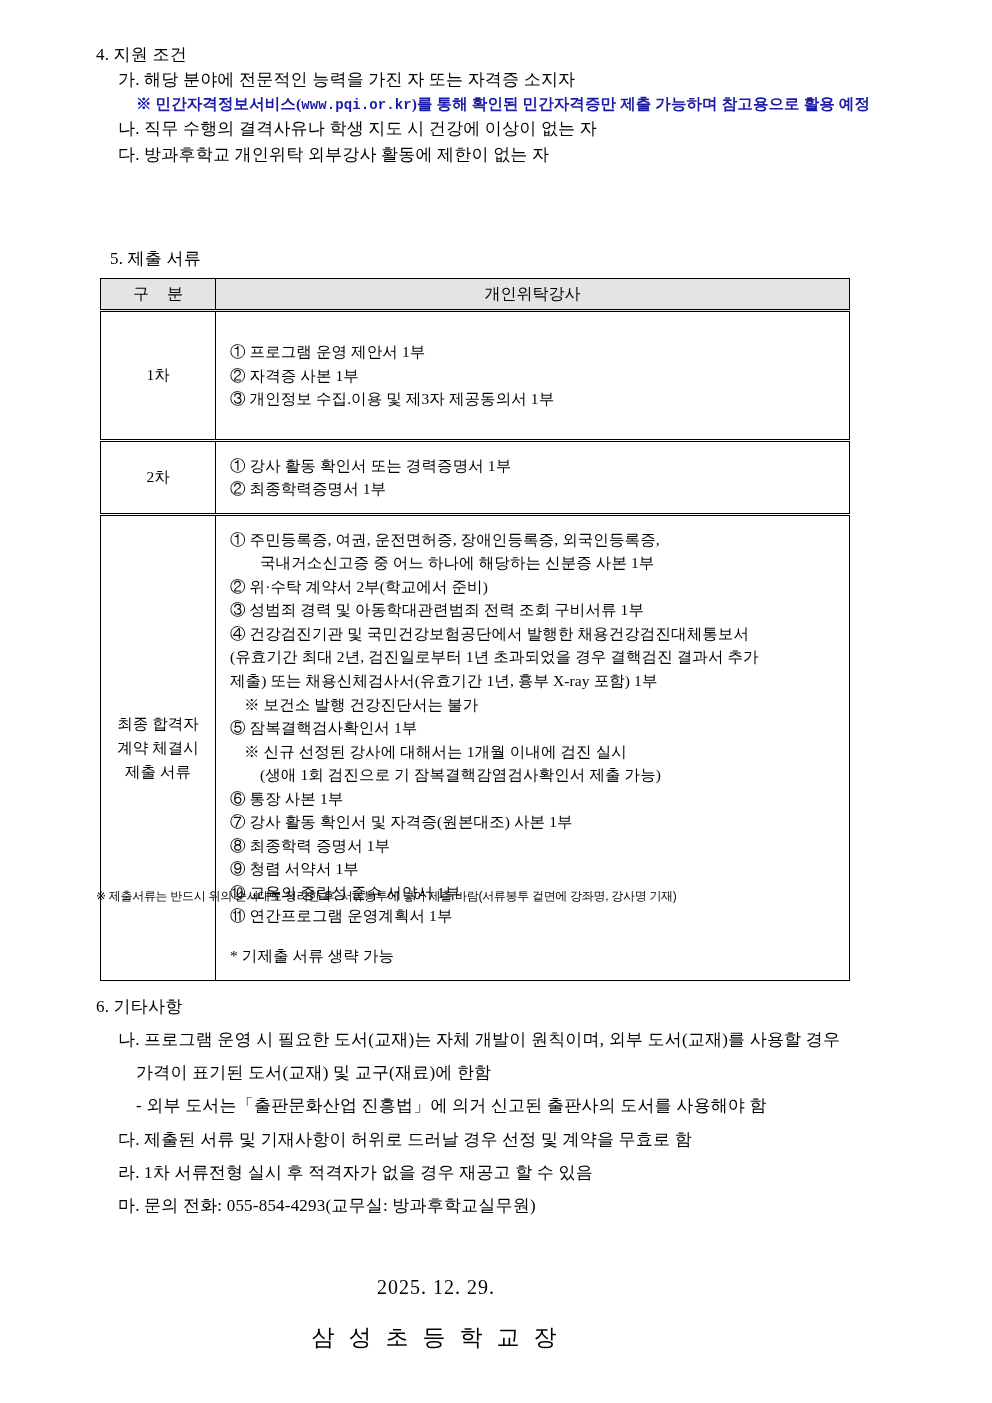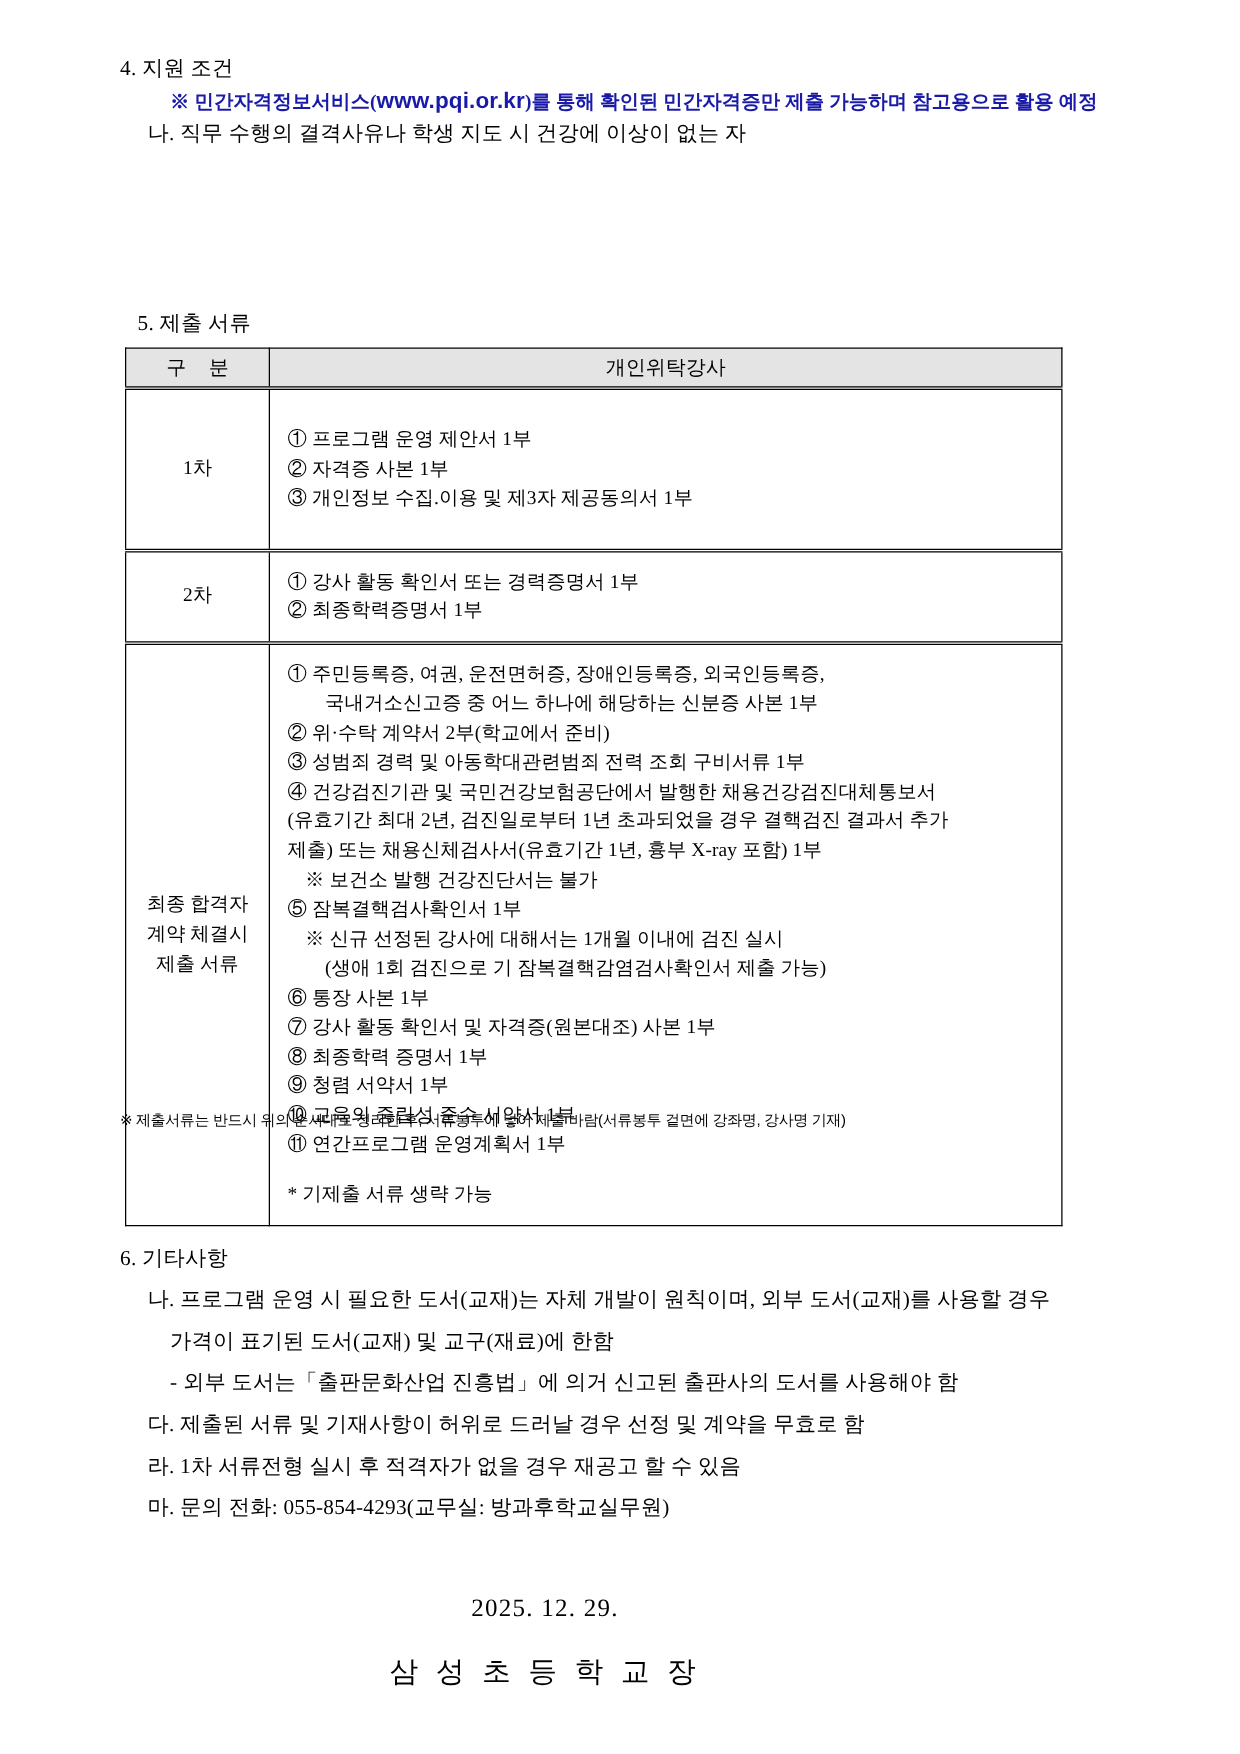--- a/index.html
+++ b/index.html
@@ -34,22 +34,22 @@
     letter-spacing: 0.2px;
   }
   .lvl2 {
     font-size: 15.5px;
     line-height: 1.5;
     letter-spacing: 0.1px;
     font-weight: bold;
     color: #1a1aa8;
   }
   .lvl2 .url {
-    font-family: Liberation Sans, sans-serif;
-    font-size: 18px;
+    font-family: Liberation Mono, monospace;
+    font-size: 14px;
     font-weight: bold;
   }
 
   .block-4 { position: absolute; left: 96px; top: 44px; }
   .row { white-space: nowrap; }
   .ind-a  { padding-left: 22px; }
   .ind-b  { padding-left: 40px; }
 
   .block-5-title { position: absolute; left: 110px; top: 248px; }
 
@@ -129,22 +129,24 @@
     text-indent: 14px;
   }
 </style>
 </head>
 <body>
 
 <div class="page">
 
   <div class="block-4">
     <div class="sec-title row">4. 지원 조건</div>
+    <div class="lvl1 row ind-a">가. 해당 분야에 전문적인 능력을 가진 자 또는 자격증 소지자</div>
     <div class="lvl2 row ind-b"><span>※ 민간자격정보서비스(</span><span class="url">www.pqi.or.kr</span><span>)를 통해 확인된 민간자격증만 제출 가능하며 참고용으로 활용 예정</span></div>
     <div class="lvl1 row ind-a">나. 직무 수행의 결격사유나 학생 지도 시 건강에 이상이 없는 자</div>
+    <div class="lvl1 row ind-a">다. 방과후학교 개인위탁 외부강사 활동에 제한이 없는 자</div>
   </div>
 
   <div class="sec-title block-5-title">5. 제출 서류</div>
 
   <table class="doc-table">
     <thead>
       <tr>
         <th class="col-label hdr-gubun">구  분</th>
         <th>개인위탁강사</th>
       </tr>

